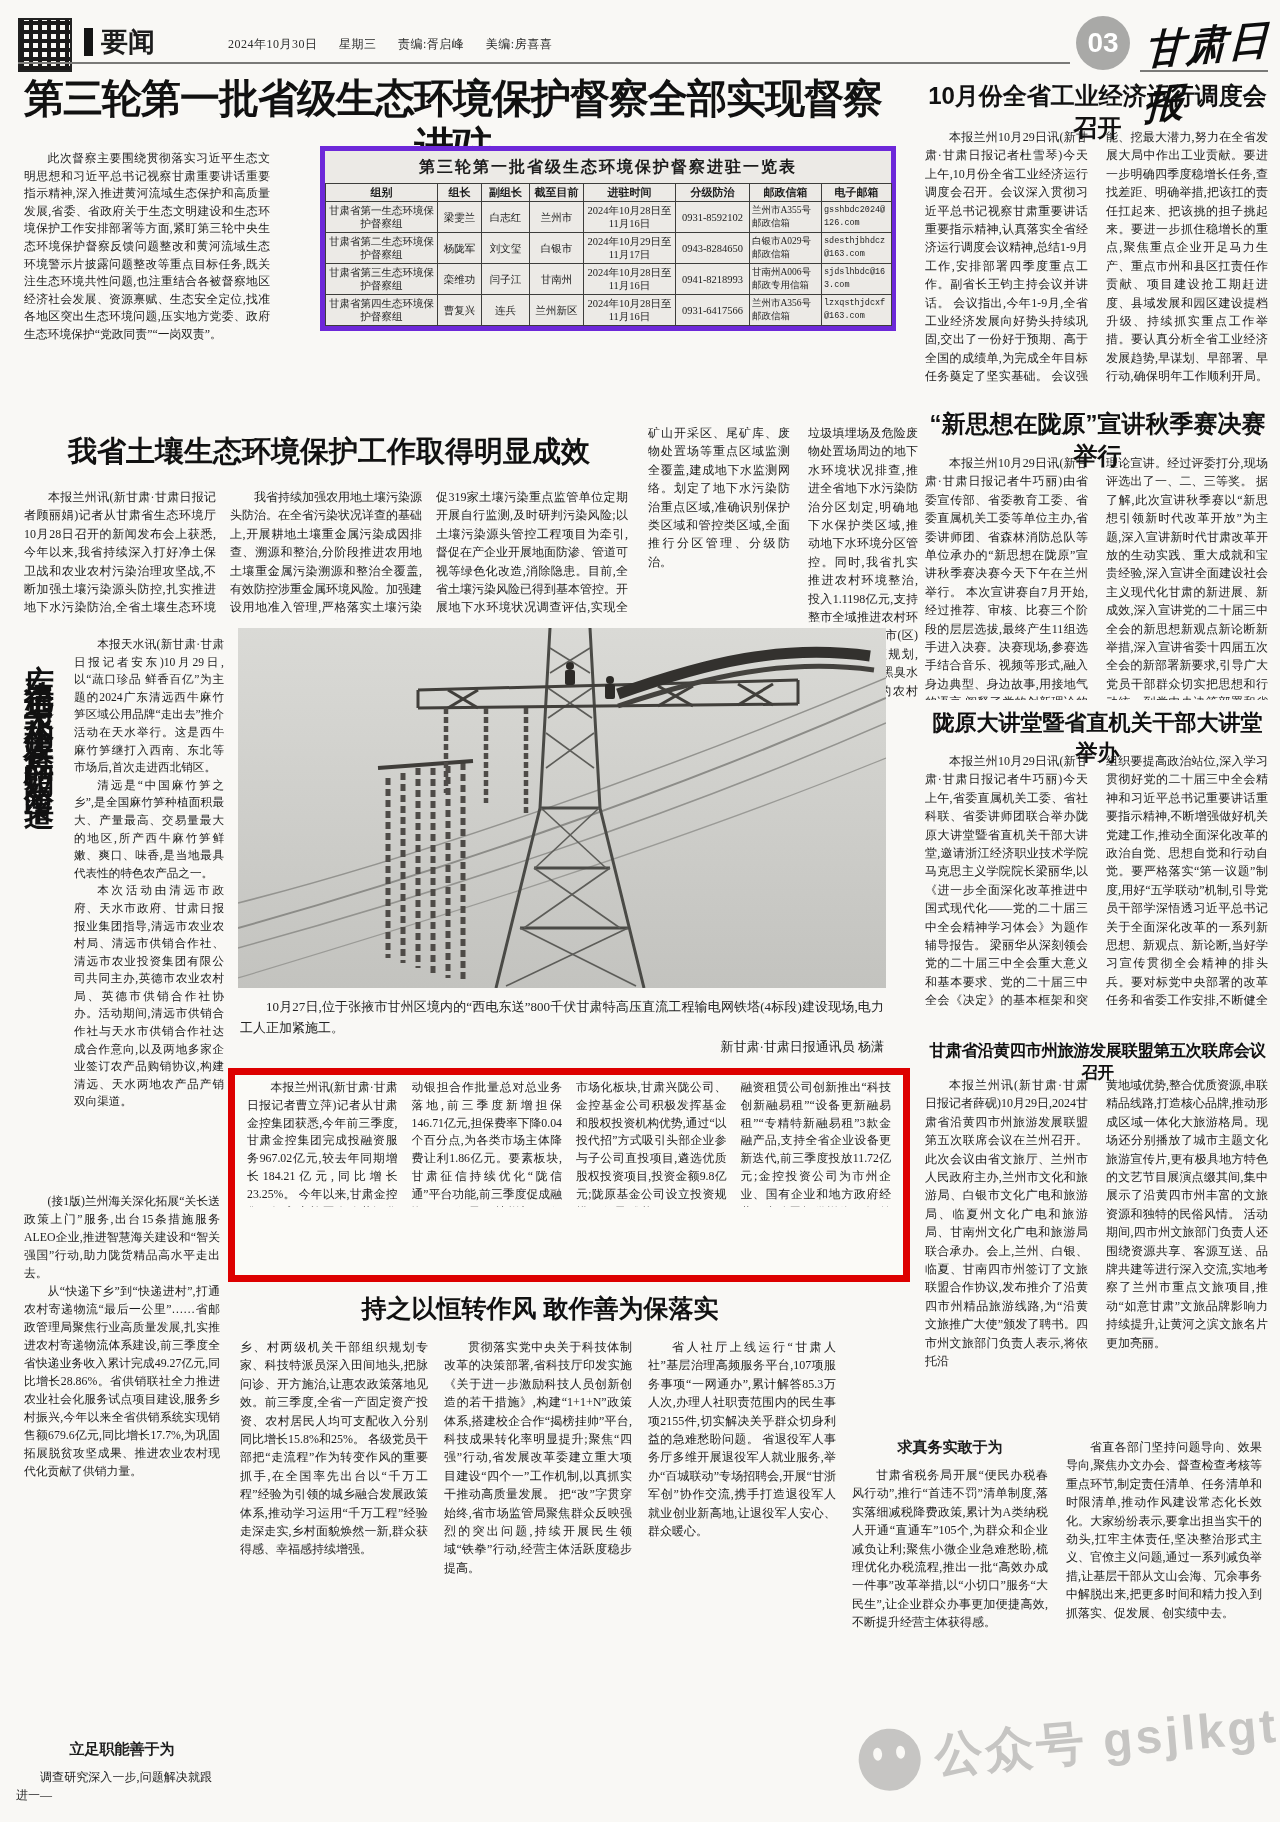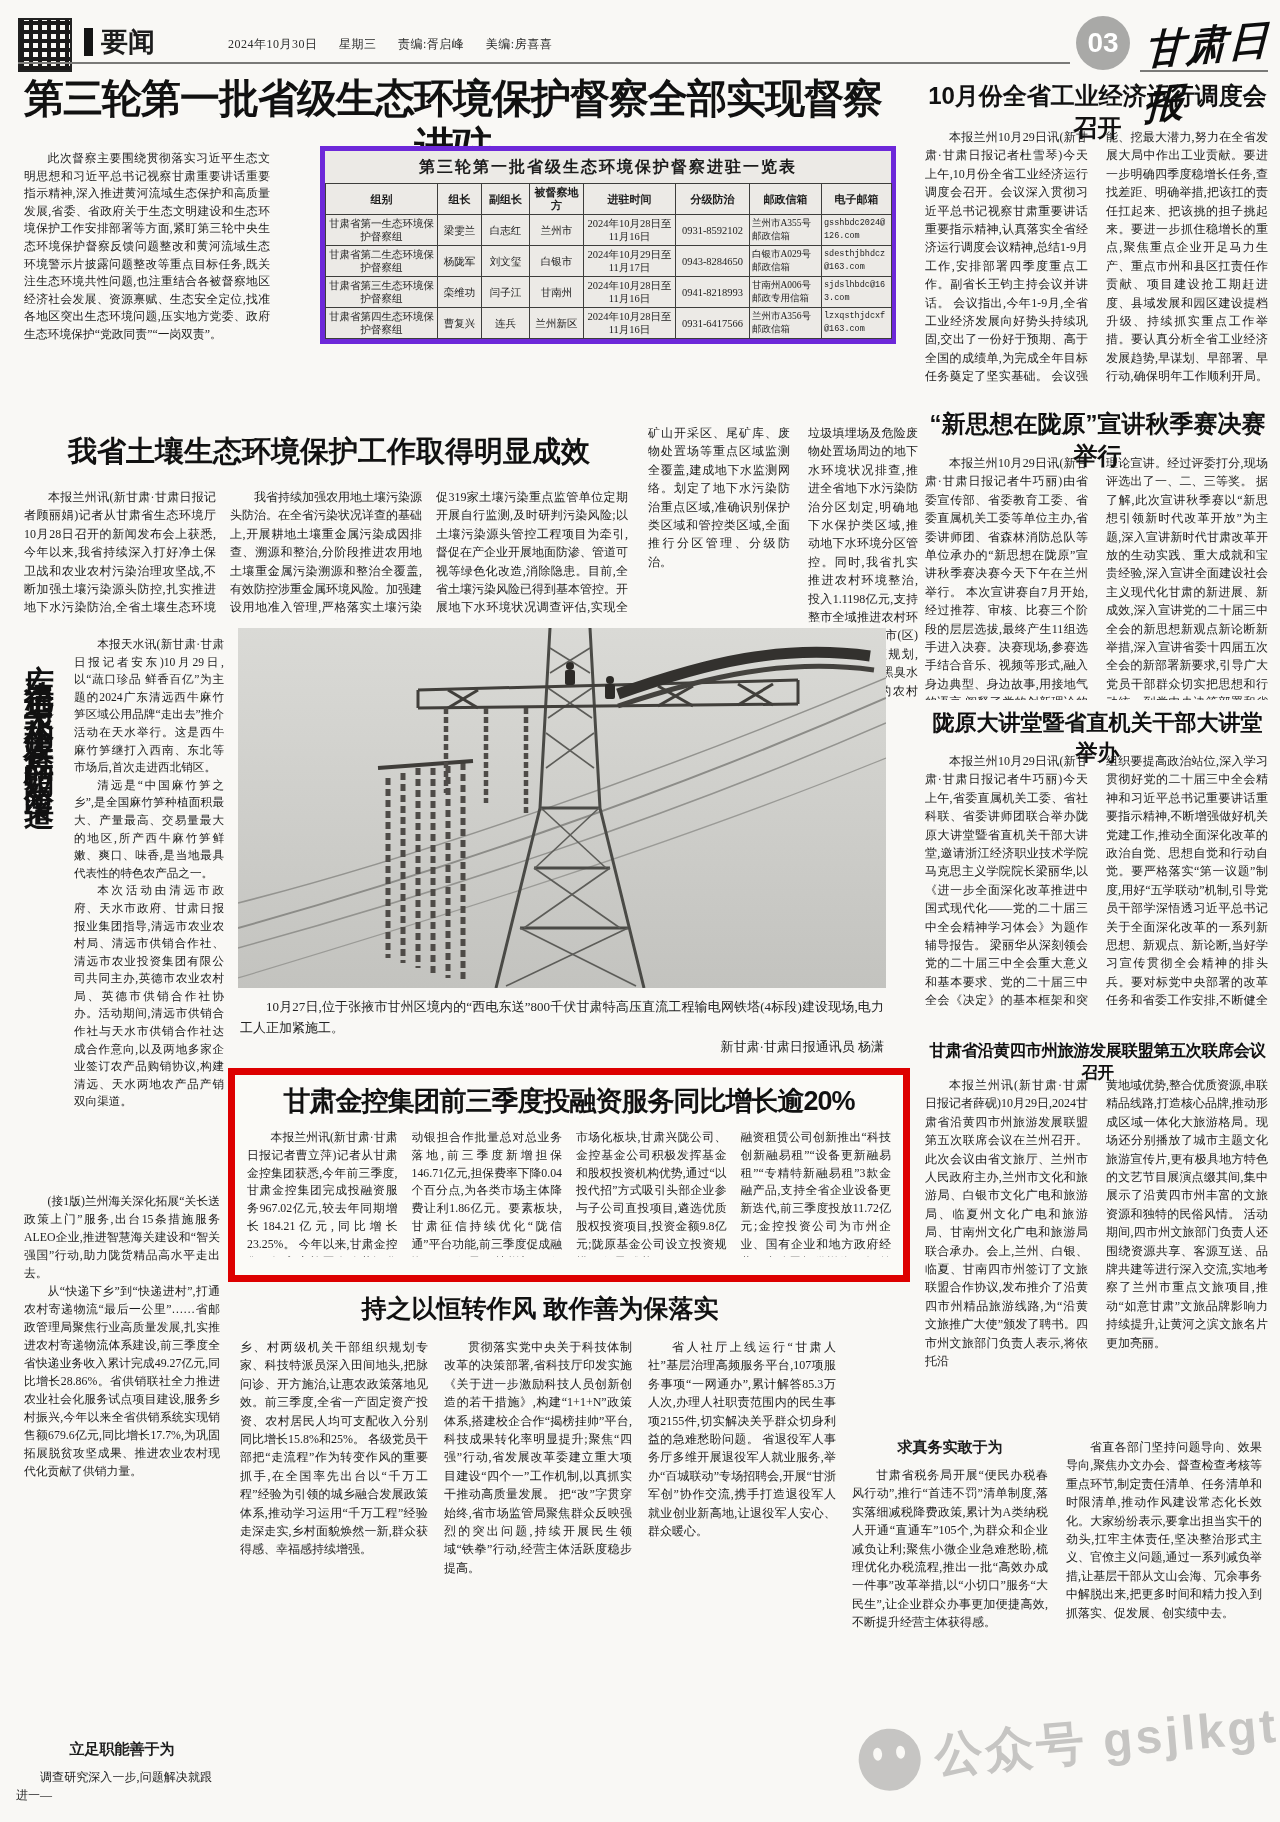--- a/index.html
+++ b/index.html
@@ -93,21 +93,21 @@
         <col style="width:92px">
           <col style="width:74px">
           <col style="width:72px">
           <col style="width:70px">
       </colgroup>
       <tbody>
           <tr>
         <th>组别</th>
         <th>组长</th>
         <th>副组长</th>
-        <th>被督察地方</th>
+        <th>截至目前</th>
         <th>进驻时间</th>
         <th>分级防治</th>
         <th>邮政信箱</th>
         <th>电子邮箱</th>
       </tr>
       <tr>
         <td>甘肃省第一生态环境保护督察组</td>
         <td>梁雯兰</td>
         <td>白志红</td>
         <td>兰州市</td>
@@ -250,21 +250,20 @@
           <rect x="367" y="56" width="10" height="15" rx="2"></rect>
       </g>
     </svg>
   </div>
   <div class="abs" style="left:240px;top:996px;width:644px;">
     <p id="photo-caption" style="margin:0;text-indent:2em;">10月27日,位于张掖市甘州区境内的“西电东送”800千伏甘肃特高压直流工程输电网铁塔(4标段)建设现场,电力工人正加紧施工。</p>
     <div id="photo-credit">新甘肃·甘肃日报通讯员 杨潇</div>
   </div>
 
   <div id="jk-box" class="abs" style="left:228px;top:1068px;width:682px;height:214px;">
-    <h2 class="headline">甘肃金控集团前三季度投融资服务同比增长逾20%</h2>
     <div id="jk-cols">
       <div class="col">
           <p>本报兰州讯(新甘肃·甘肃日报记者曹立萍)记者从甘肃金控集团获悉,今年前三季度,甘肃金控集团完成投融资服务967.02亿元,较去年同期增长184.21亿元,同比增长23.25%。 今年以来,甘肃金控集团深入实施国企改革深化提升行动,充分发挥担保、征信、要素、市场投资、金融全服务实体经济功能,政策性板块,甘肃金控担保集团加大对“三农”、小微企业担保增信力度,加快推</p>
         </div>
       <div class="col">
           <p style="text-indent:0;">动银担合作批量总对总业务落地,前三季度新增担保146.71亿元,担保费率下降0.04个百分点,为各类市场主体降费让利1.86亿元。要素板块,甘肃征信持续优化“陇信通”平台功能,前三季度促成融资658.52亿元,同比增加322亿元,增长95.66%;挂牌成交额1681.2亿元;甘肃股权交易中心持续推进“专精特新”专板海选板块建设,助力企业上市挂牌融资,递送报审渠道82.34亿元。</p>
         </div>
       <div class="col">
           <p style="text-indent:0;">市场化板块,甘肃兴陇公司、金控基金公司积极发挥基金和股权投资机构优势,通过“以投代招”方式吸引头部企业参与子公司直投项目,遴选优质股权投资项目,投资金额9.8亿元;陇原基金公司设立投资规模7.5亿元;陇能</p>
         </div>

